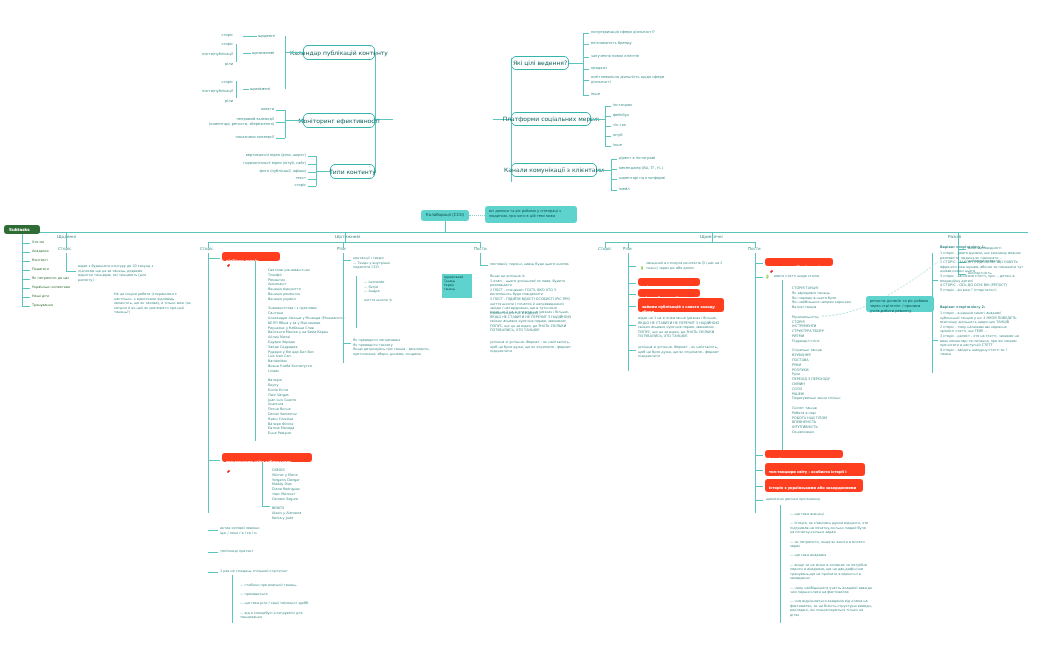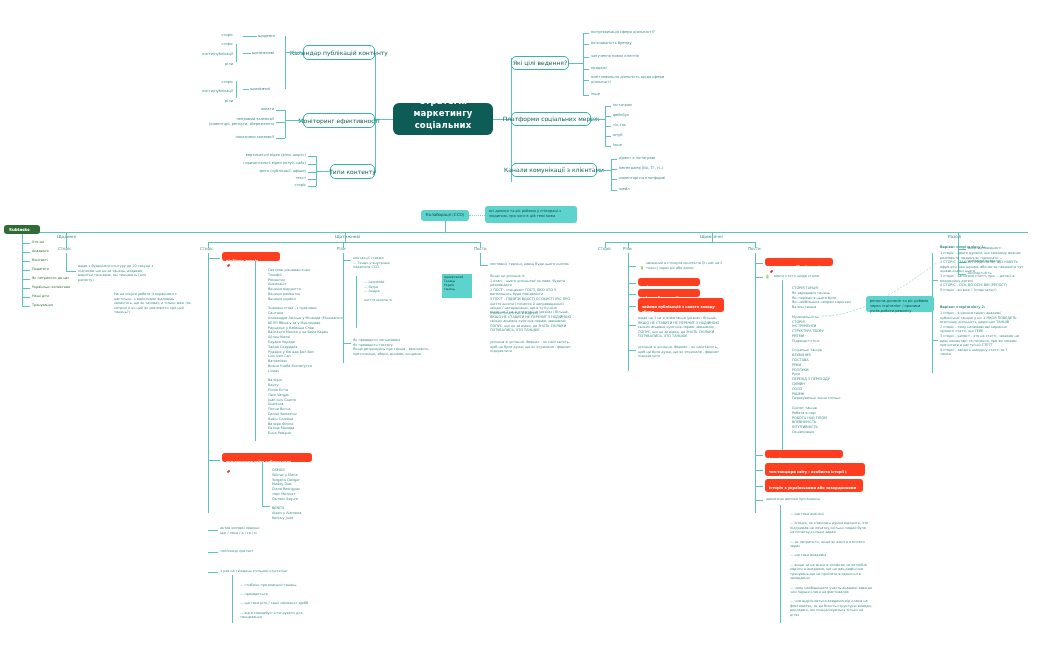--- a/index.html
+++ b/index.html
@@ -67,22 +67,20 @@
     white-space:nowrap;
   }
 
   .dotted{position:absolute;border-top:0.8px dotted #8fcfcb;}
 </style>
 </head>
 <body>
 
 <div class="canvas">
 
-  <div class="center-node" style="left:393px;top:103px;width:100px;height:32px;">Стратегія маркетингу
-соціальних мереж</div>
 
   <div class="ln lnh" style="left:493px;top:119px;width:18px;"></div>
   <div class="ln lnv" style="left:511px;top:58px;height:124px;"></div>
 
   <div class="ln lnh" style="left:375px;top:119px;width:18px;"></div>
   <div class="ln lnv" style="left:375px;top:55px;height:118px;"></div>
 
   <div class="branch-node" style="left:303px;top:45px;width:72px;height:15px;">Календар публікацій контенту</div>
   <div class="branch-node" style="left:303px;top:113px;width:72px;height:15px;">Моніторинг ефективності</div>
   <div class="branch-node" style="left:330px;top:164px;width:45px;height:15px;">Типи контенту</div>

